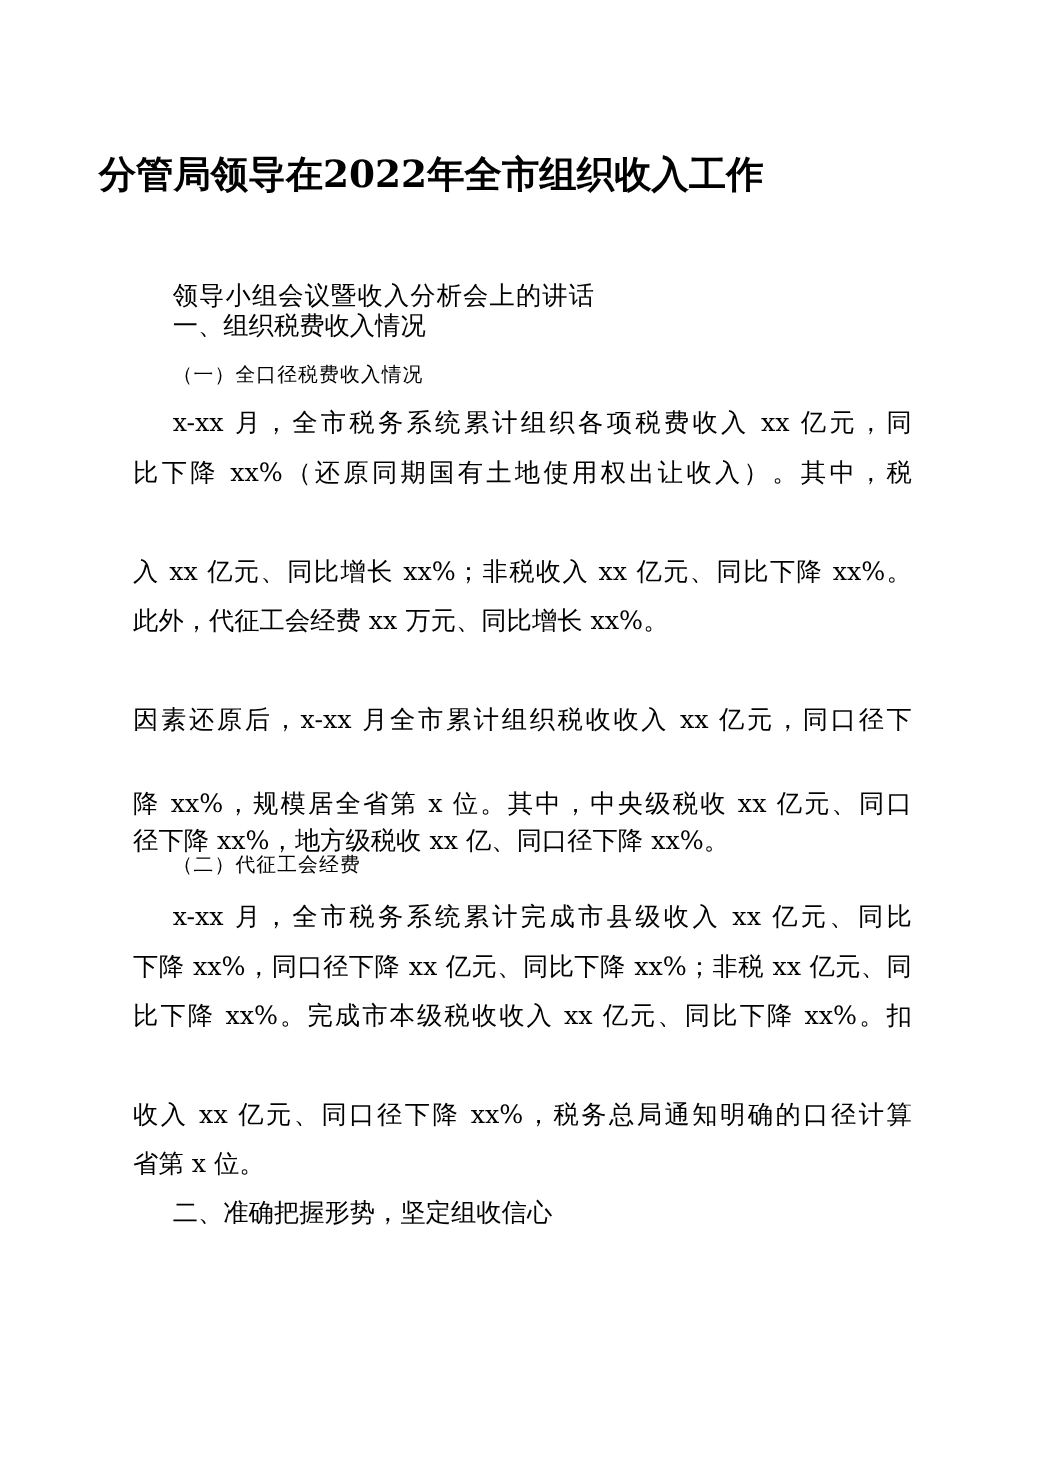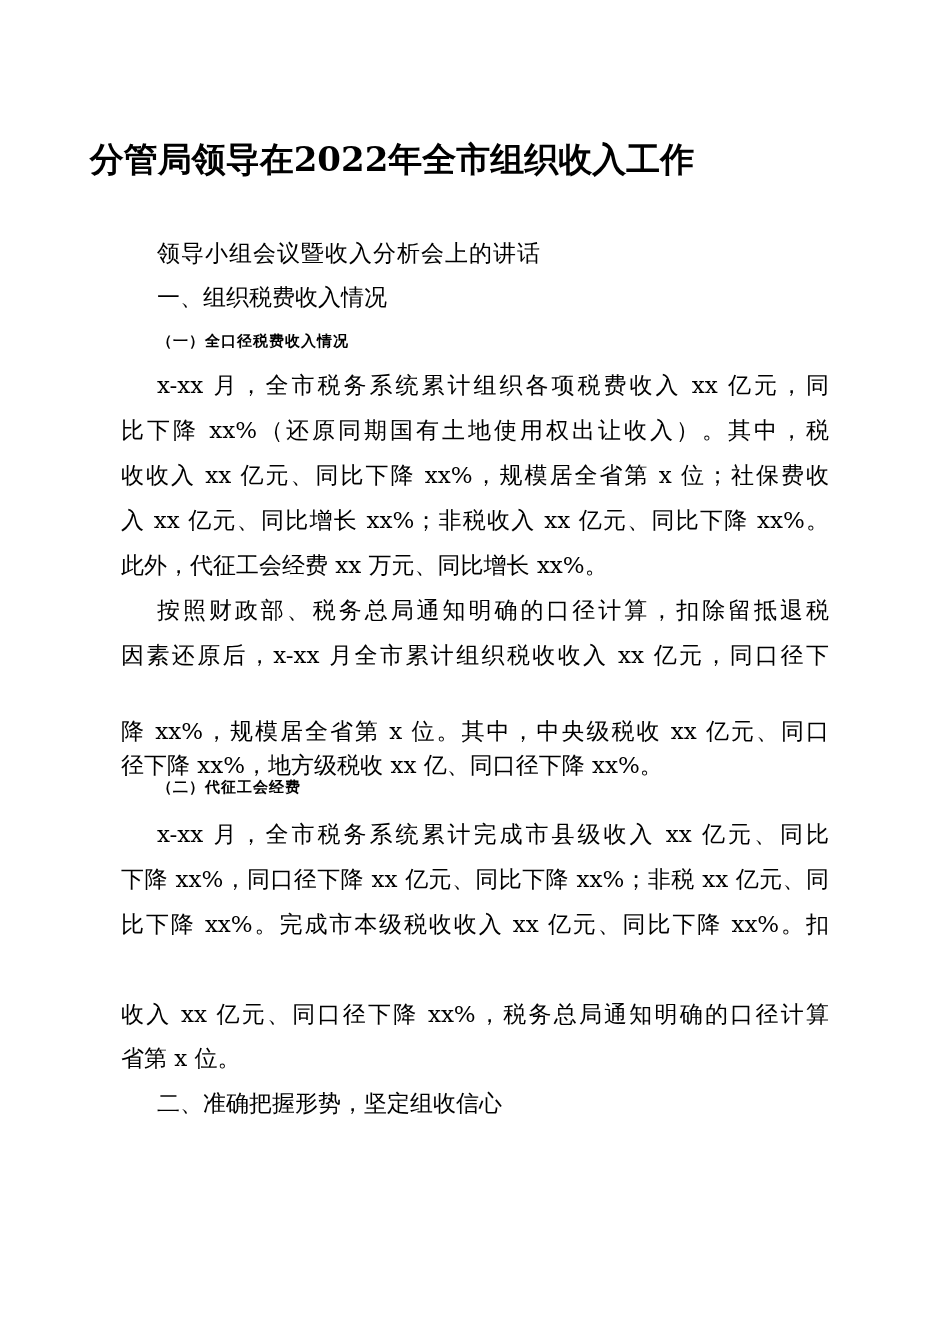--- a/index.html
+++ b/index.html
@@ -49,61 +49,59 @@
       text-align-last: left;
     }
     .line.indent {
       left: 157px;
       width: 672px;
     }
     .line.subtitle {
       left: 157px;
       text-align-last: left;
       letter-spacing: 1px;
+      margin-top: 16px;
     }
     .heading1 {
       position: absolute;
       left: 157px;
       font-family: "DejaVu Sans", "Liberation Sans", sans-serif;
       font-weight: normal;
       font-size: 23px;
       line-height: 32px;
       white-space: nowrap;
     }
     .heading2 {
       position: absolute;
       left: 157px;
       font-family: "DejaVu Serif", "Liberation Serif", serif;
-      font-size: 15px;
+      font-size: 18px;
       line-height: 32px;
       white-space: nowrap;
       letter-spacing: 1px;
-      font-weight: bold;
     }
   </style>
 </head>
 <body>
 
 <div class="page">
 
   <div class="title">分管局领导在2022年全市组织收入工作</div>
 
   <div class="line subtitle" style="top:237px;">领导小组会议暨收入分析会上的讲话</div>
 
   <div class="heading1" style="top:281px;">一、组织税费收入情况</div>
 
   <div class="heading2" style="top:325px;">（一）全口径税费收入情况</div>
 
   <div class="line indent" style="top:369px;">x-xx 月，全市税务系统累计组织各项税费收入 xx 亿元，同</div>
   <div class="line" style="top:414px;">比下降 xx%（还原同期国有土地使用权出让收入）。其中，税</div>
-  <div class="line" style="top:459px;">收收入 xx 亿元、同比下降 xx%，规模居全省第 x 位；社保费收</div>
   <div class="line" style="top:504px;">入 xx 亿元、同比增长 xx%；非税收入 xx 亿元、同比下降 xx%。</div>
   <div class="line last" style="top:549px;">此外，代征工会经费 xx 万元、同比增长 xx%。</div>
 
-  <div class="line indent" style="top:594px;">按照财政部、税务总局通知明确的口径计算，扣除留抵退税</div>
   <div class="line" style="top:639px;">因素还原后，x-xx 月全市累计组织税收收入 xx 亿元，同口径下</div>
   <div class="line" style="top:715px;">降 xx%，规模居全省第 x 位。其中，中央级税收 xx 亿元、同口</div>
   <div class="line last" style="top:749px;">径下降 xx%，地方级税收 xx 亿、同口径下降 xx%。</div>
 
   <div class="heading2" style="top:771px;">（二）代征工会经费</div>
 
   <div class="line indent" style="top:818px;">x-xx 月，全市税务系统累计完成市县级收入 xx 亿元、同比</div>
   <div class="line" style="top:863px;">下降 xx%，同口径下降 xx 亿元、同比下降 xx%；非税 xx 亿元、同</div>
   <div class="line" style="top:908px;">比下降 xx%。完成市本级税收收入 xx 亿元、同比下降 xx%。扣</div>
   <div class="line" style="top:998px;">收入 xx 亿元、同口径下降 xx%，税务总局通知明确的口径计算</div>

